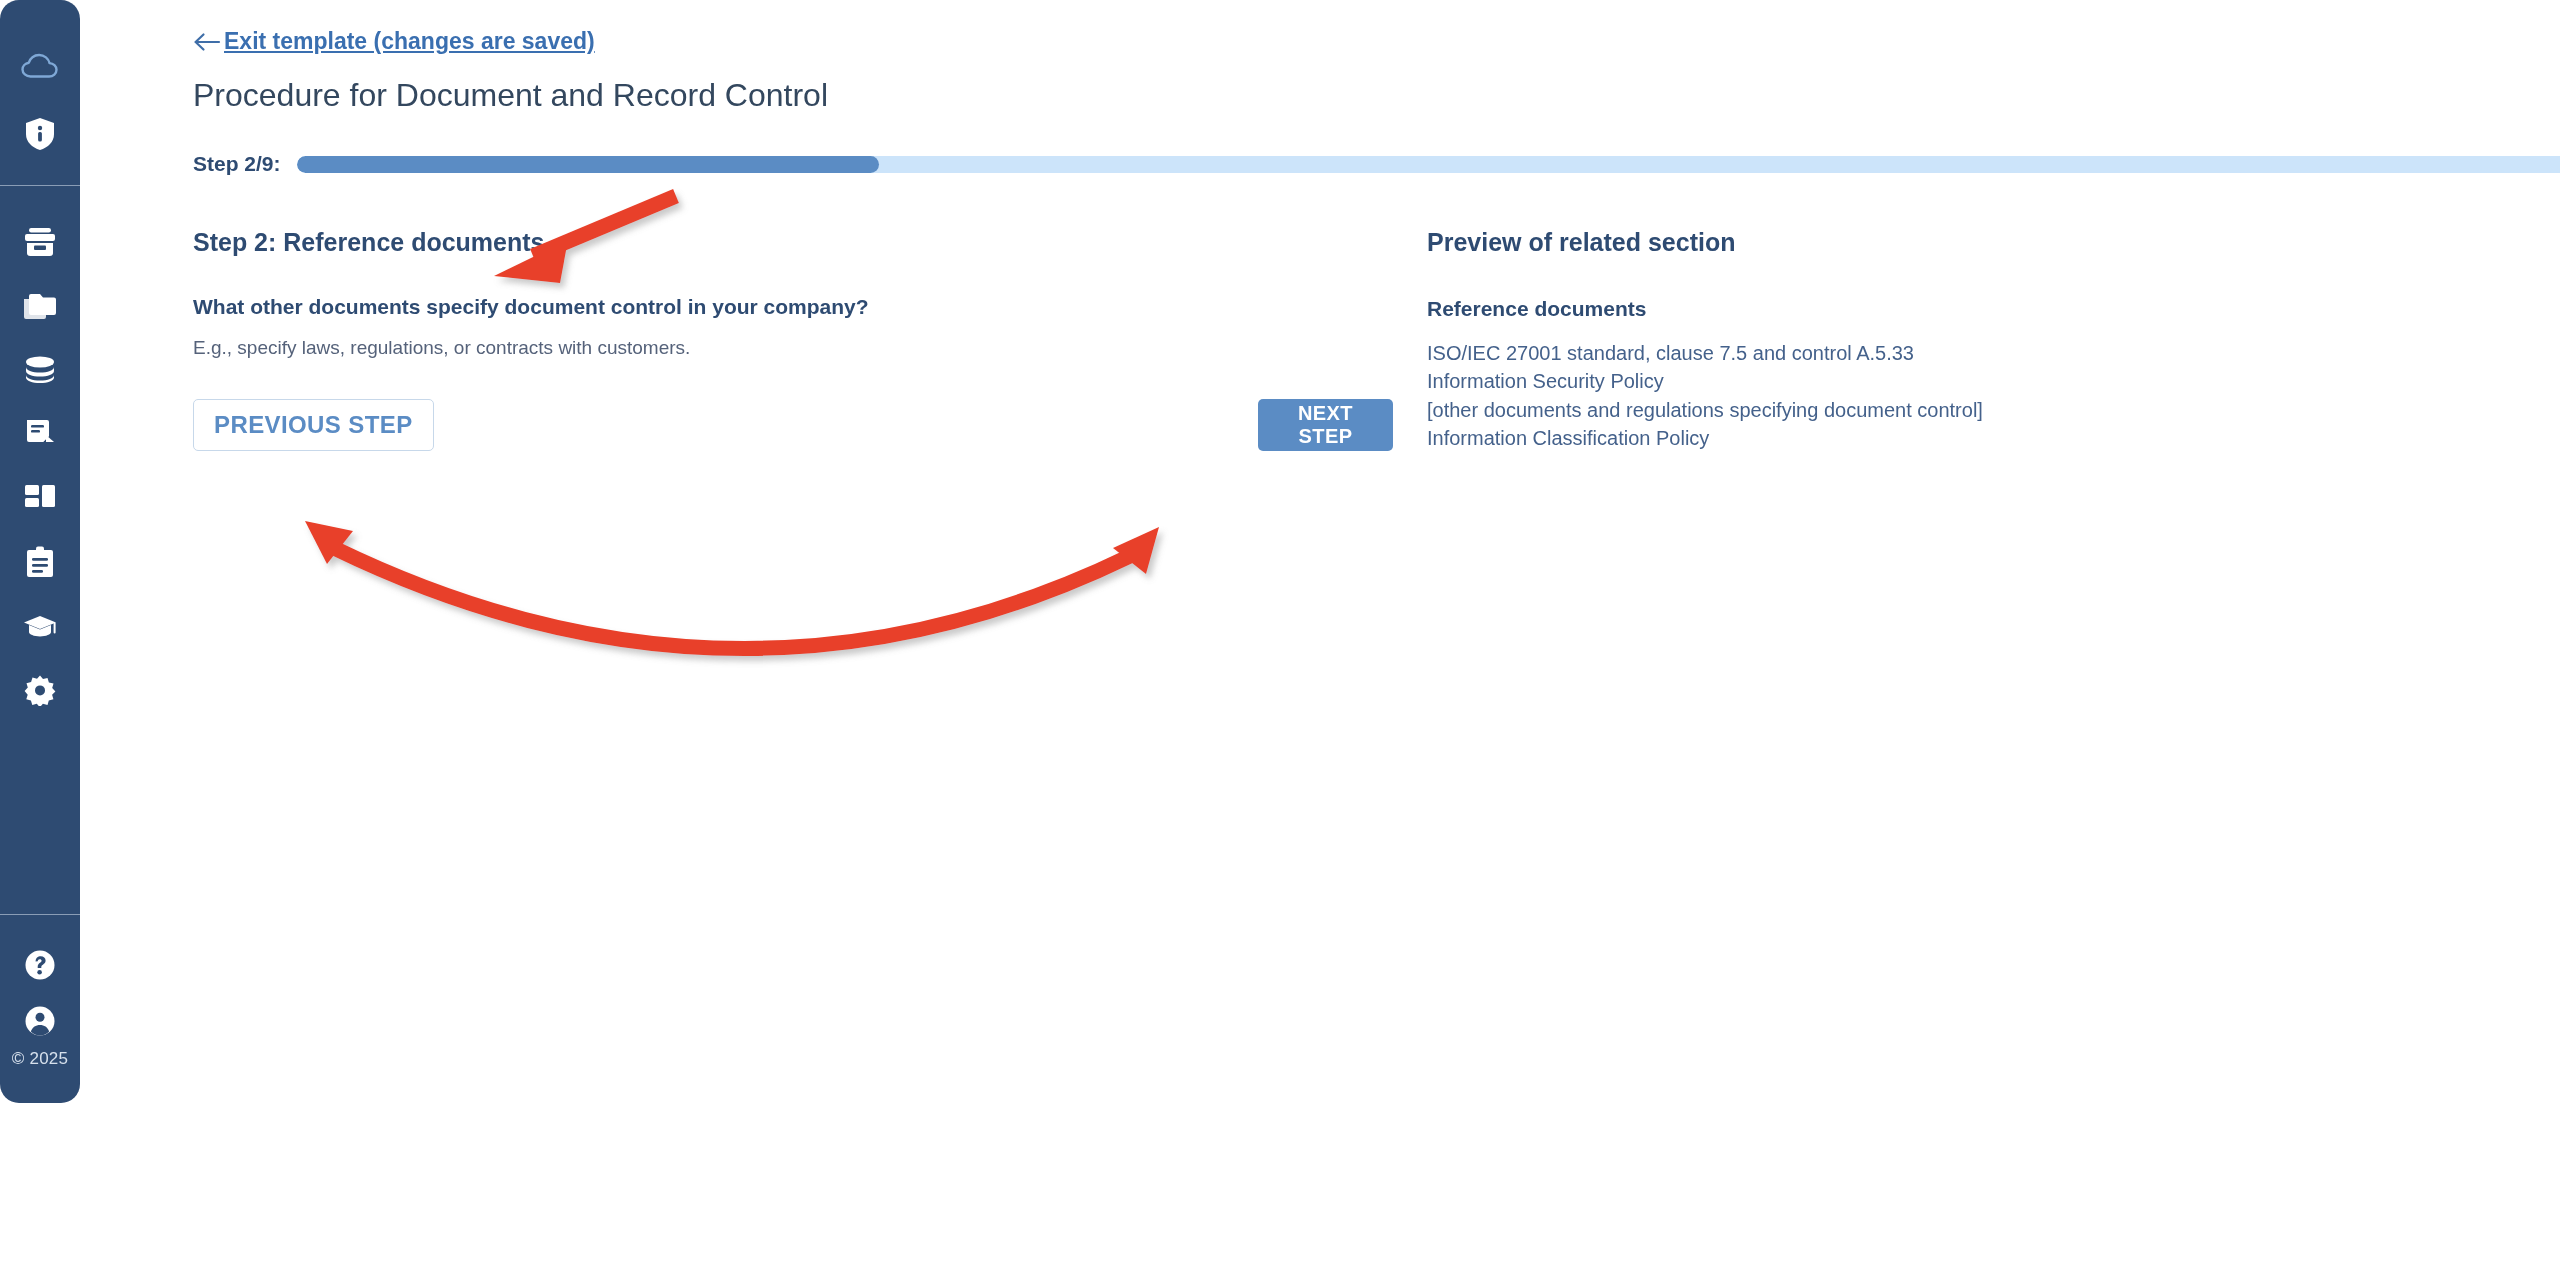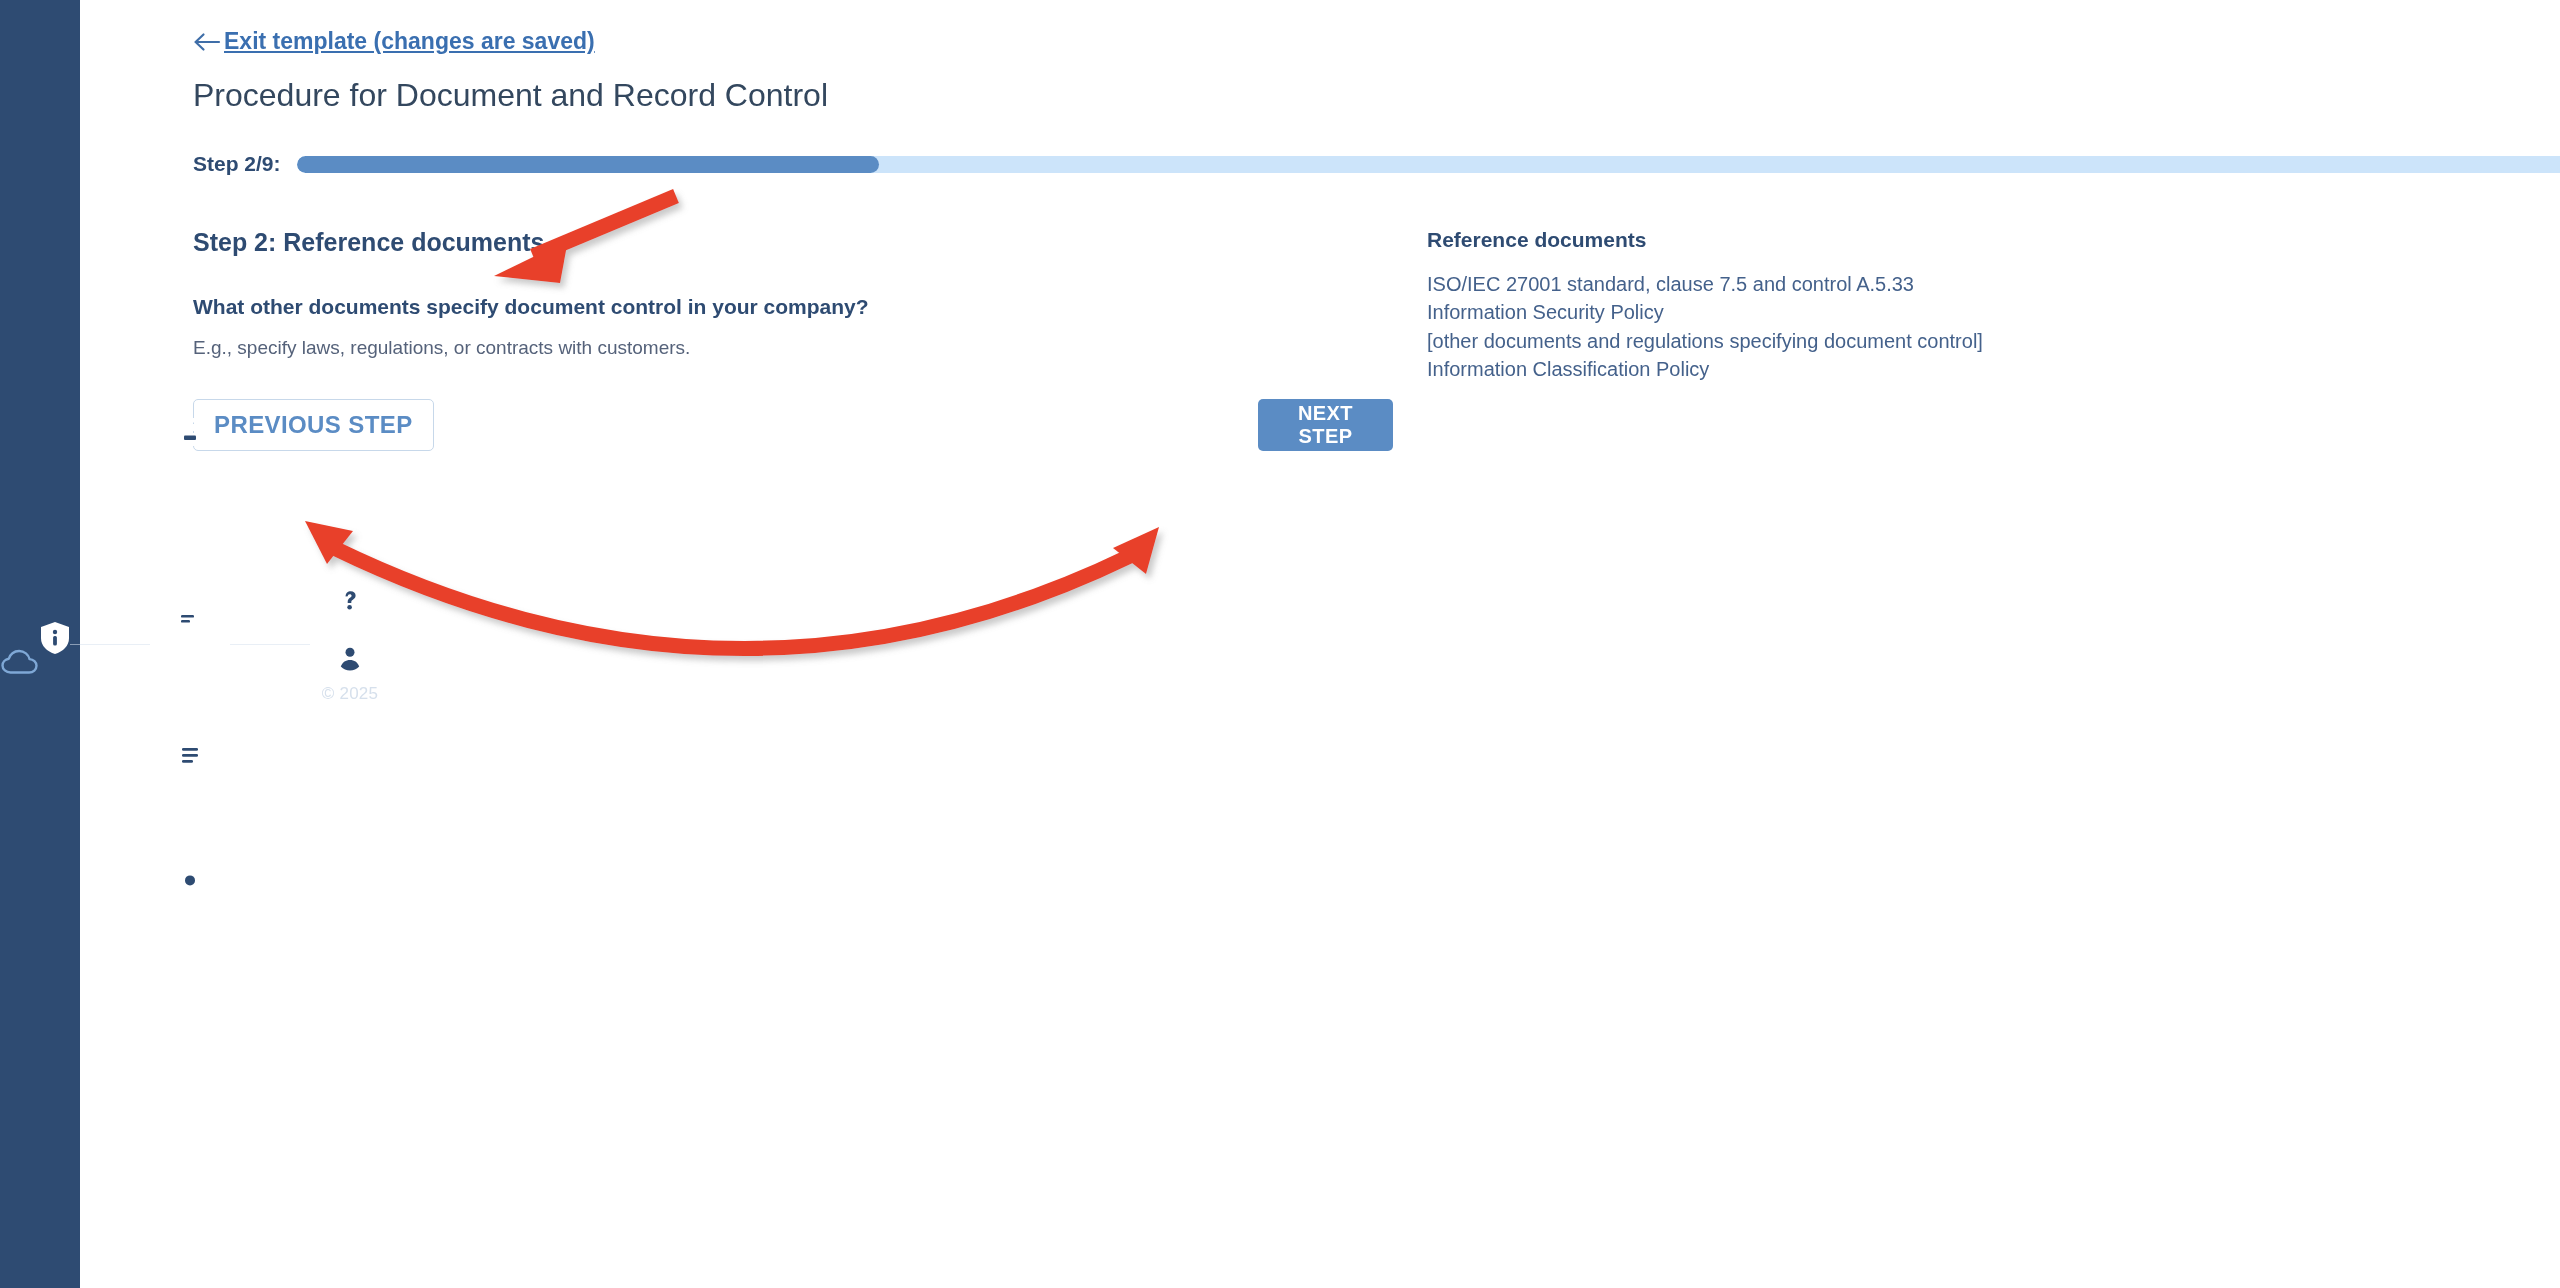--- a/index.html
+++ b/index.html
@@ -17,26 +17,27 @@
     width: 2560px;
     height: 1288px;
     background: #ffffff;
   }
 
   
   #sidebar {
     position: absolute;
     left: 0; top: 0;
     width: 80px;
-    height: 1288px;
+    height: 1103px;
     background: #2e4b72;
     display: flex;
-    flex-direction: row;
+    flex-direction: column;
     align-items: center;
     z-index: 5;
+    border-radius: 19px;
   }
   #sidebar .logo-slot {
     height: 95px;
     width: 100%;
     display: flex;
     align-items: center;
     justify-content: center;
     padding-top: 34px;
   }
   #sidebar .shield-slot {
@@ -427,20 +428,21 @@
       <label id="question-label" for="answer-input">What other documents specify document control in your company?</label>
       <div id="hint-text">E.g., specify laws, regulations, or contracts with customers.</div>
 
       <div id="button-row">
         <button id="prev-btn">PREVIOUS STEP</button>
         <button id="next-btn" style="background: rgb(91, 140, 196);">NEXT STEP</button>
       </div>
     </section>
 
     <aside id="preview-col">
+      <h2 id="preview-heading">Preview of related section</h2>
       <h3 id="preview-sub">Reference documents</h3>
       <div class="preview-line">ISO/IEC 27001 standard, clause 7.5 and control A.5.33</div>
       <div class="preview-line">Information Security Policy</div>
       <div class="preview-line">[other documents and regulations specifying document control]</div>
       <div class="preview-line">Information Classification Policy</div>
     </aside>
 
   </main>
 
   <svg id="annotations" viewBox="0 0 2560 1288">

